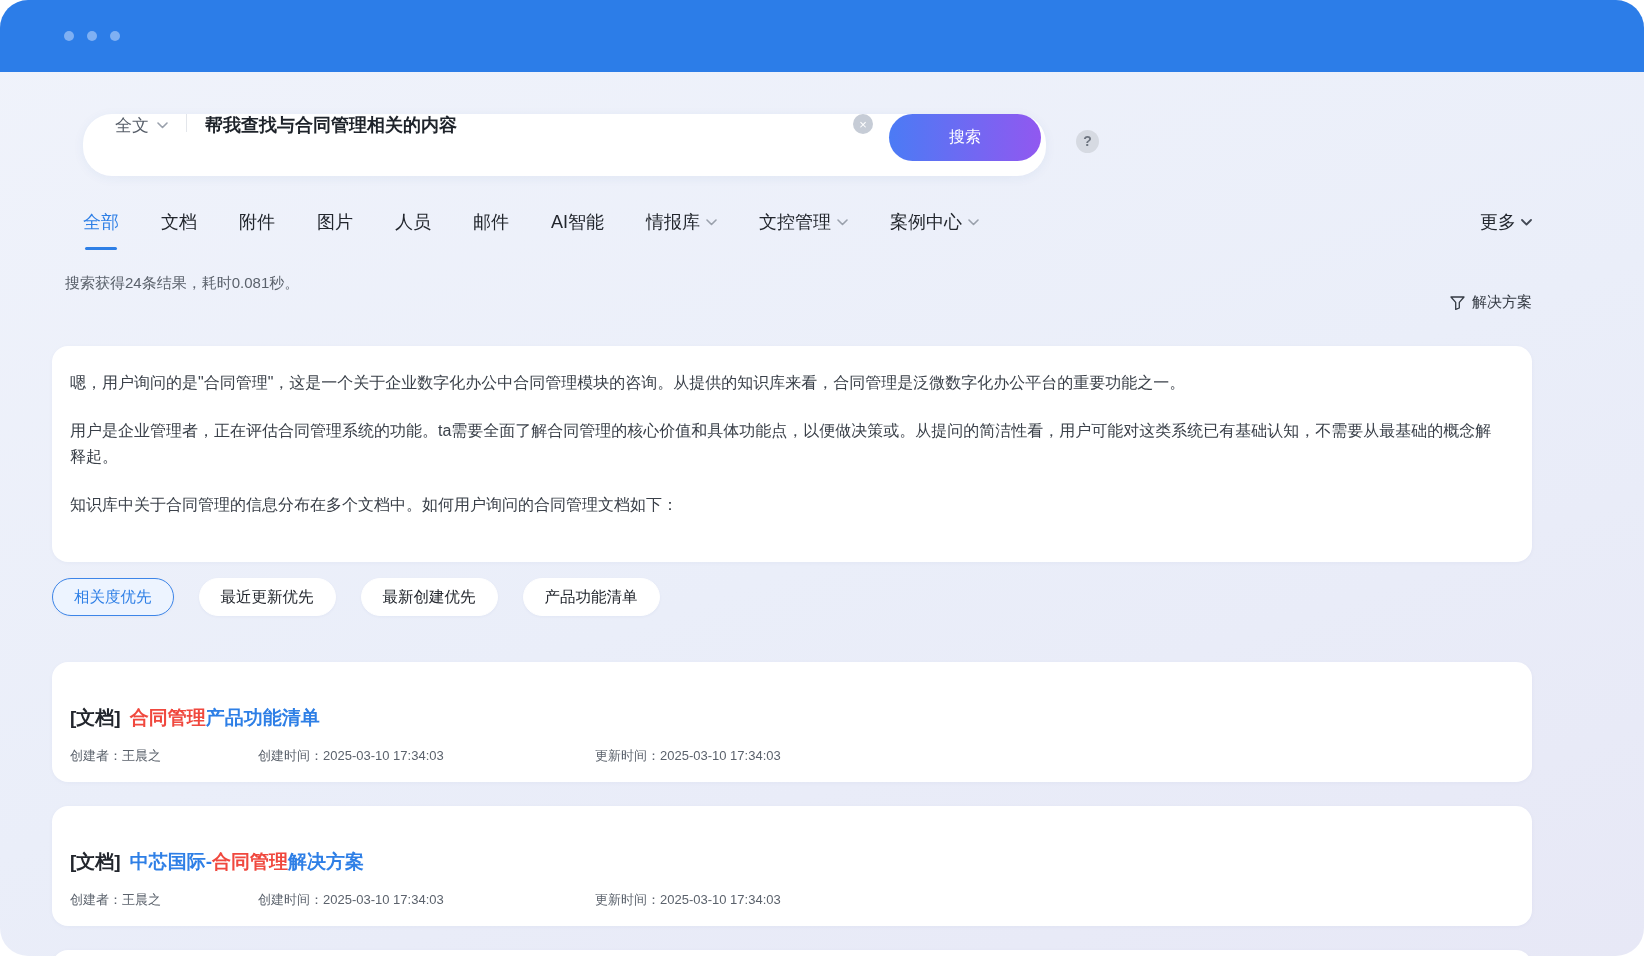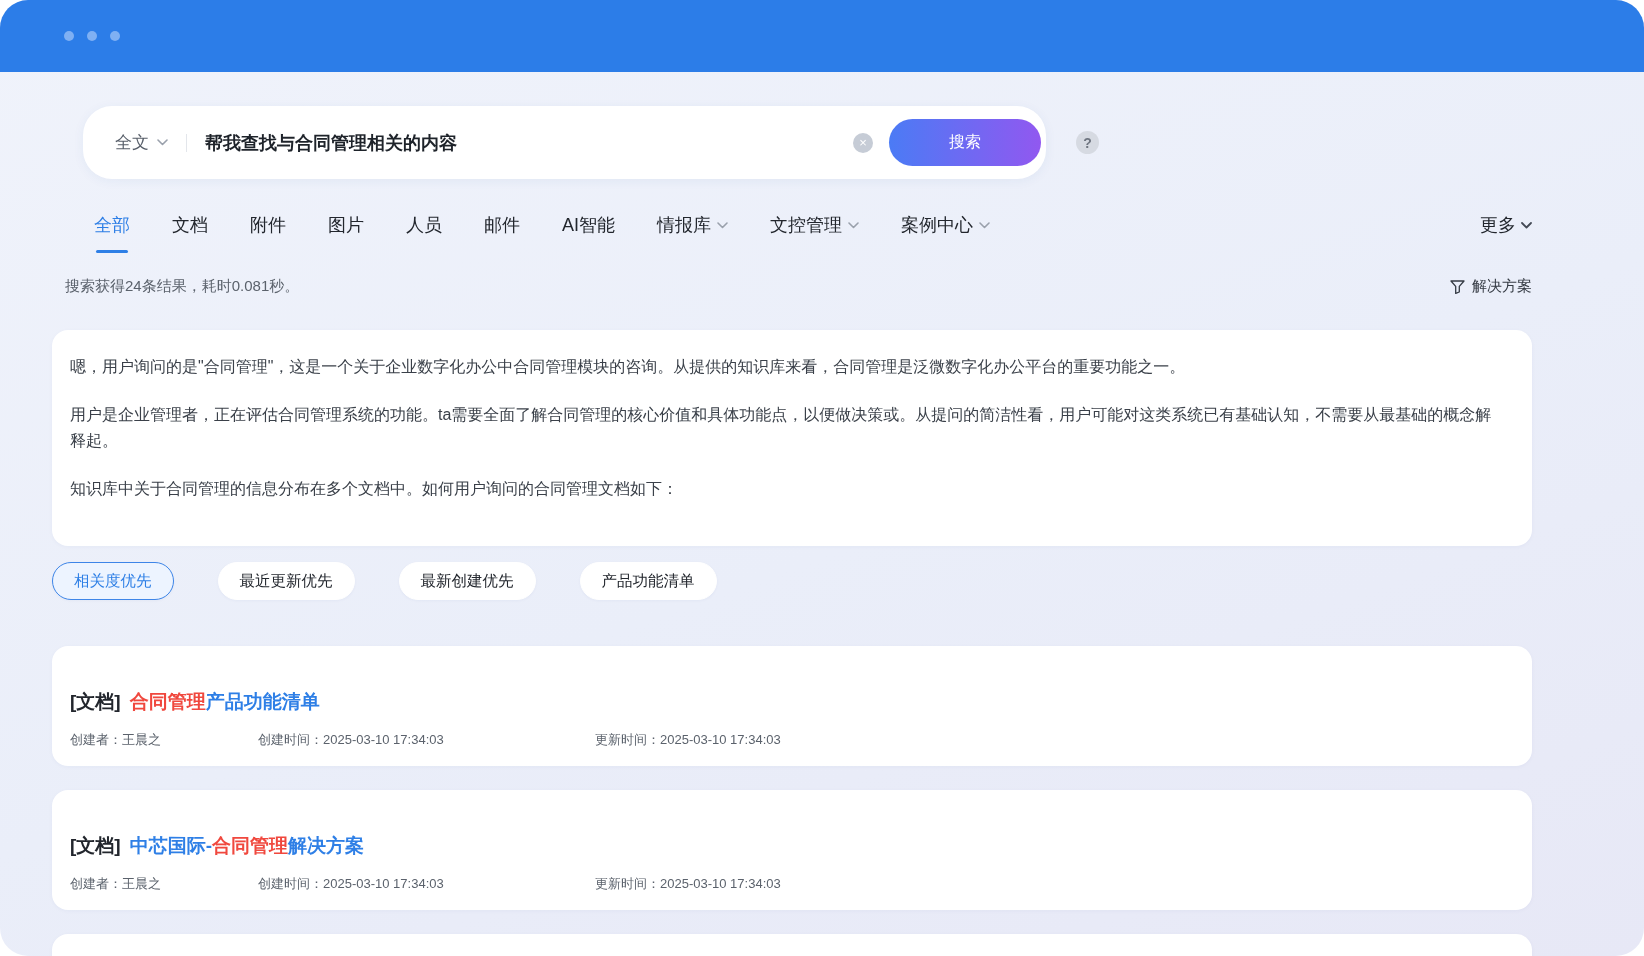--- a/index.html
+++ b/index.html
@@ -25,25 +25,26 @@
   }
   .dots { display: flex; gap: 13px; }
   .dot { width: 10px; height: 10px; border-radius: 50%; background: #7FB0F3; }
 
   
   main { padding: 0 112px 0 52px; }
 
   
   .search-row { display: flex; align-items: center; margin: 34px 0 0 31px; }
   .search-bar {
-    display: flex; align-items: center;
-    width: 963px; height: 73px;
+    display: flex; align-items: flex-start;
+    width: 963px; height: 62px;
     background: #fff; border-radius: 29px;
     box-shadow: 0 2px 12px rgba(40, 80, 160, 0.06);
     padding-right: 5px;
+    margin-top: 8px;
   }
   .scope {
     display: flex; align-items: center; gap: 8px;
     padding: 0 18px 0 32px;
     color: #575E69; font-size: 17px; cursor: pointer; flex: none;
   }
   .chev { color: #9AA1AC; display: inline-flex; }
   .vdivider { width: 1px; height: 18px; background: #E3E6EB; flex: none; }
   .search-input {
     flex: 1; min-width: 0;
@@ -65,21 +66,21 @@
   .help-btn {
     width: 23px; height: 23px; border: none; border-radius: 50%;
     background: #D6DAE2; color: #6E7580; font-size: 14px; font-weight: 700;
     display: flex; align-items: center; justify-content: center;
     margin-left: 30px; cursor: pointer; padding: 0; font-family: inherit;
   }
 
   
   .tabs {
     display: flex; align-items: flex-start; gap: 42px;
-    margin: 34px 0 0 42px;
+    margin: 34px 0 0 31px;
     font-size: 18px; color: #22262D;
   }
   .tab {
     position: relative; display: flex; align-items: center; gap: 6px;
     padding-bottom: 16px; cursor: pointer; white-space: nowrap;
   }
   .tab.active { color: #2E7FE6; }
   .tab.active::after {
     content: ""; position: absolute; left: 50%; bottom: 0;
     transform: translateX(-50%);
@@ -88,21 +89,21 @@
   .more-btn {
     margin-left: auto; display: flex; align-items: center; gap: 5px;
     padding-bottom: 16px; cursor: pointer; color: #22262D; white-space: nowrap;
   }
   .more-btn .chev { color: #434955; }
 
   
   .stats-row {
     display: flex; align-items: flex-start;
     margin: 24px 0 0 13px;
-    font-size: 15px; color: #5B626C;
+    font-size: 15px; color: #5B626C; flex-direction: column;
   }
   .tools-btn {
     margin-left: auto; display: flex; align-items: center; gap: 7px;
     color: #343A43; cursor: pointer; font-size: 15px;
   }
   .funnel { color: #343A43; display: inline-flex; }
 
   
   .summary-card {
     margin-top: 34px;
@@ -110,21 +111,21 @@
     padding: 12px 26px 44px 18px;
     box-shadow: 0 1px 4px rgba(30, 60, 120, 0.04);
   }
   .summary-card p {
     margin: 22px 0 0;
     font-size: 16px; line-height: 26px; color: #3A4049;
   }
   .summary-card p:first-child { margin-top: 12px; }
 
   
-  .sort-row { display: flex; gap: 44px; margin-top: 16px; }
+  .sort-row { display: flex; gap: 25px; margin-top: 16px; }
   .pill {
     height: 38px; padding: 0 21px; border-radius: 19px;
     display: flex; align-items: center;
     background: #fff; border: 1px solid #fff;
     font-size: 15.5px; color: #23272E; cursor: pointer;
     box-shadow: 0 1px 3px rgba(30, 60, 120, 0.04);
   }
   .pill.active { background: #EDF4FF; border-color: #3D85E8; color: #2E7FE6; }
 
   

